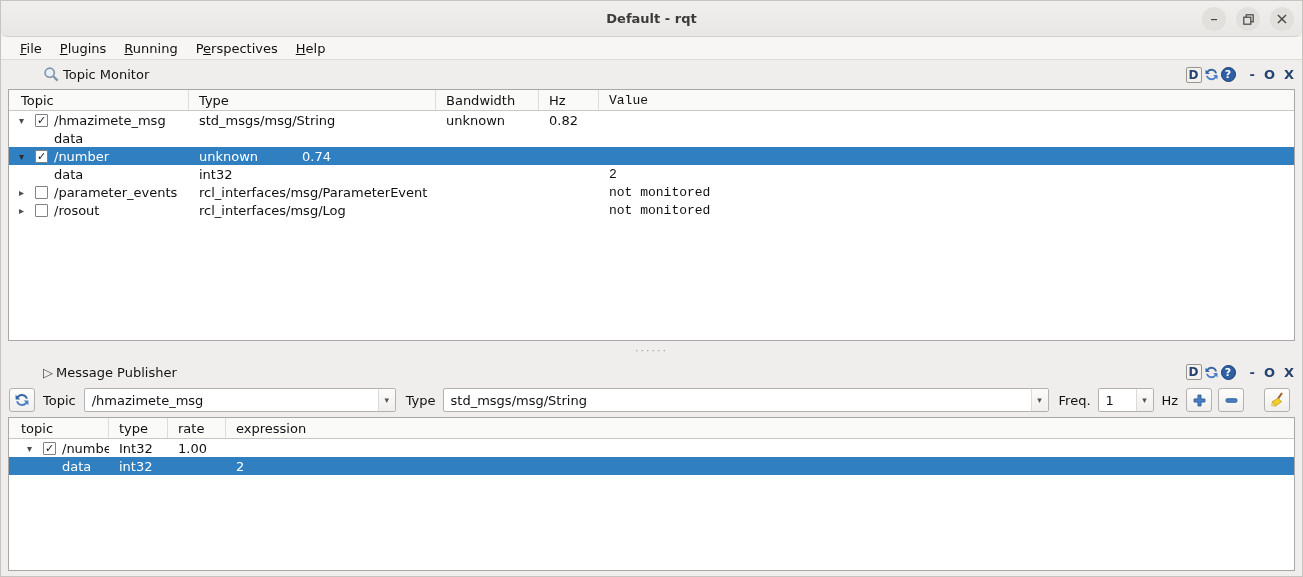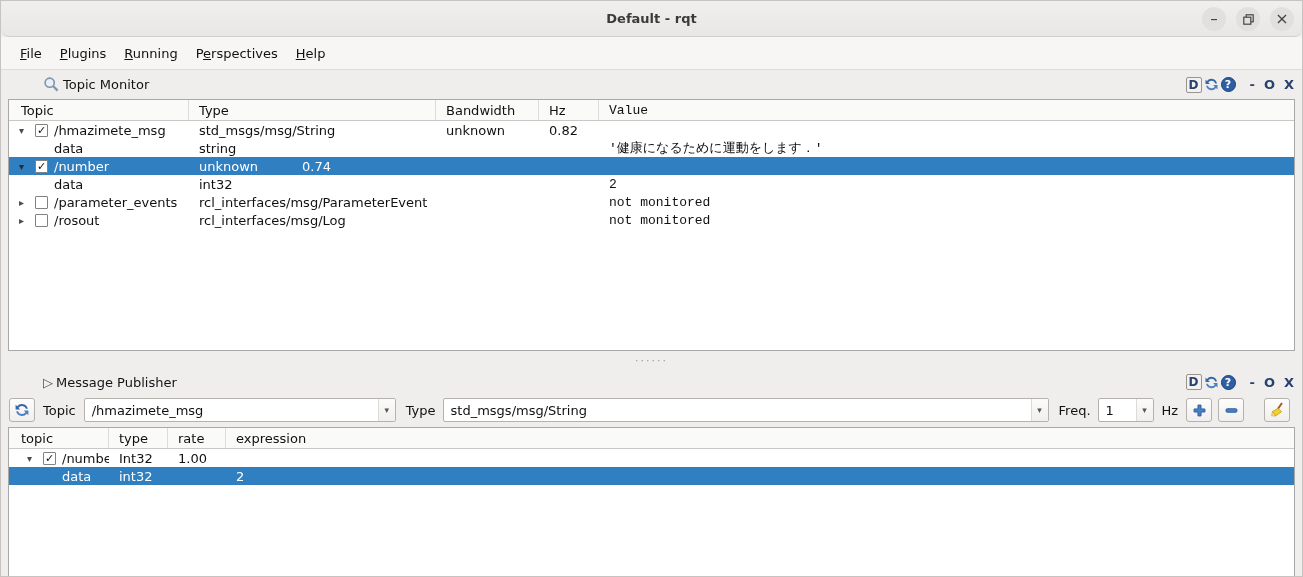--- a/index.html
+++ b/index.html
@@ -14,21 +14,21 @@
   .titlebar { height:36px; background:linear-gradient(#f0efee,#e9e7e5);
     border-bottom:1px solid #d2d0cd; position:relative;
     display:flex; align-items:center; justify-content:center;border-radius:8px; }
   .title { font-weight:bold; color:#3c3b39; }
   .win-controls { position:absolute; right:8px; top:6px; display:flex; gap:10px; }
   .wc { width:24px; height:24px; border-radius:50%; background:#e2e0dd;
     display:flex; align-items:center; justify-content:center; color:#454545;
     font-size:15px; line-height:1; cursor:default; }
   .wc svg { display:block; }
   
-  .menubar { height:33px; background:#f7f6f4; border-bottom:1px solid #dedcd9;
+  .menubar { height:23px; background:#f7f6f4; border-bottom:1px solid #dedcd9;
     display:flex; align-items:center; padding-left:10px; }
   .menu-item { padding:0 9px; white-space:nowrap; }
   .mn { text-decoration:underline; }
   
   .panel-header { display:flex; align-items:center; justify-content:space-between;
     padding:0 8px 0 6px;margin-left:36px; }
   .ph-tm { height:29px; }
   .ph-mp { height:26px; }
   .ph-left { display:flex; align-items:center; gap:3px; }
   .ph-icon { display:flex; align-items:center; }
@@ -163,24 +163,22 @@
           <span class="cb">✓</span>
           <span>/hmazimete_msg</span>
         </div>
       <div class="cell c2">std_msgs/msg/String</div>
       <div class="cell c3">unknown</div>
       <div class="cell c4">0.82</div>
       <div class="cell c5"></div>
     </div>
     <div class="trow">
       <div class="cell c1 child-tm">data</div>
-      <div class="cell c2">string</div>
       <div class="cell c3"></div>
       <div class="cell c4"></div>
-      <div class="cell c5">'健康になるために運動をします．'</div>
     </div>
     <div class="trow sel">
       <div class="cell c1 tree">
           <span class="exp">▾</span>
           <span class="cb">✓</span>
           <span>/number</span>
         </div>
       <div class="cell c3">unknown</div>
       <div class="cell c4">0.74</div>
       <div class="cell c5"></div>

